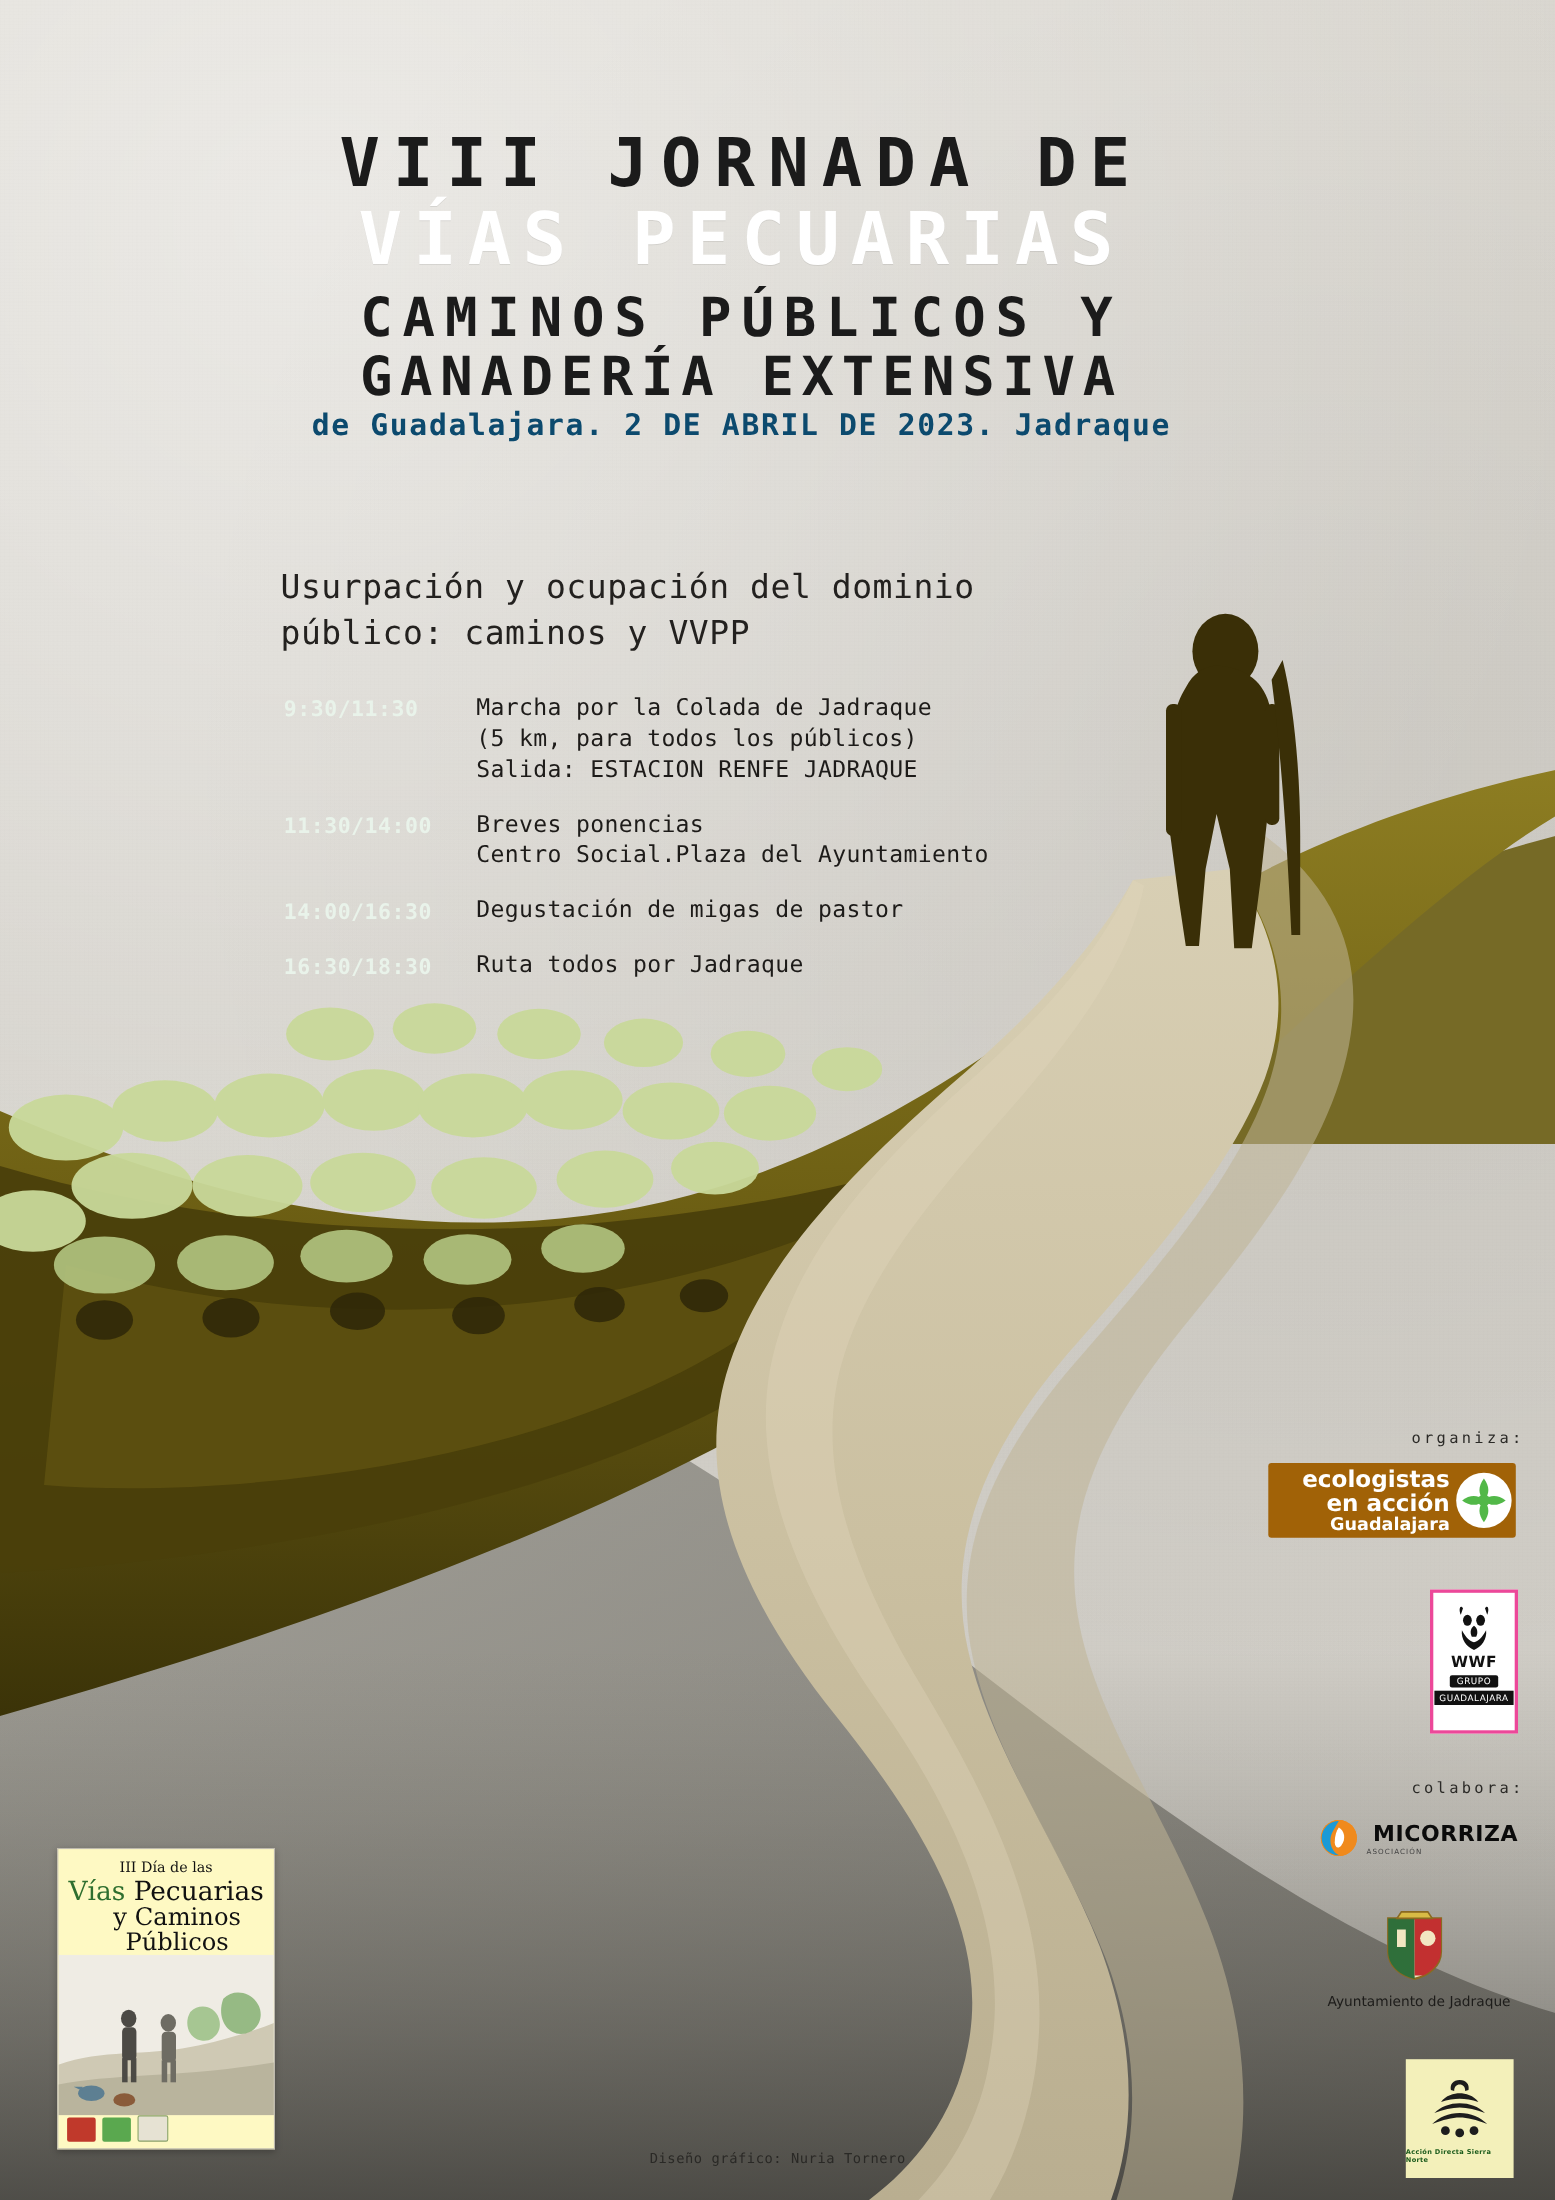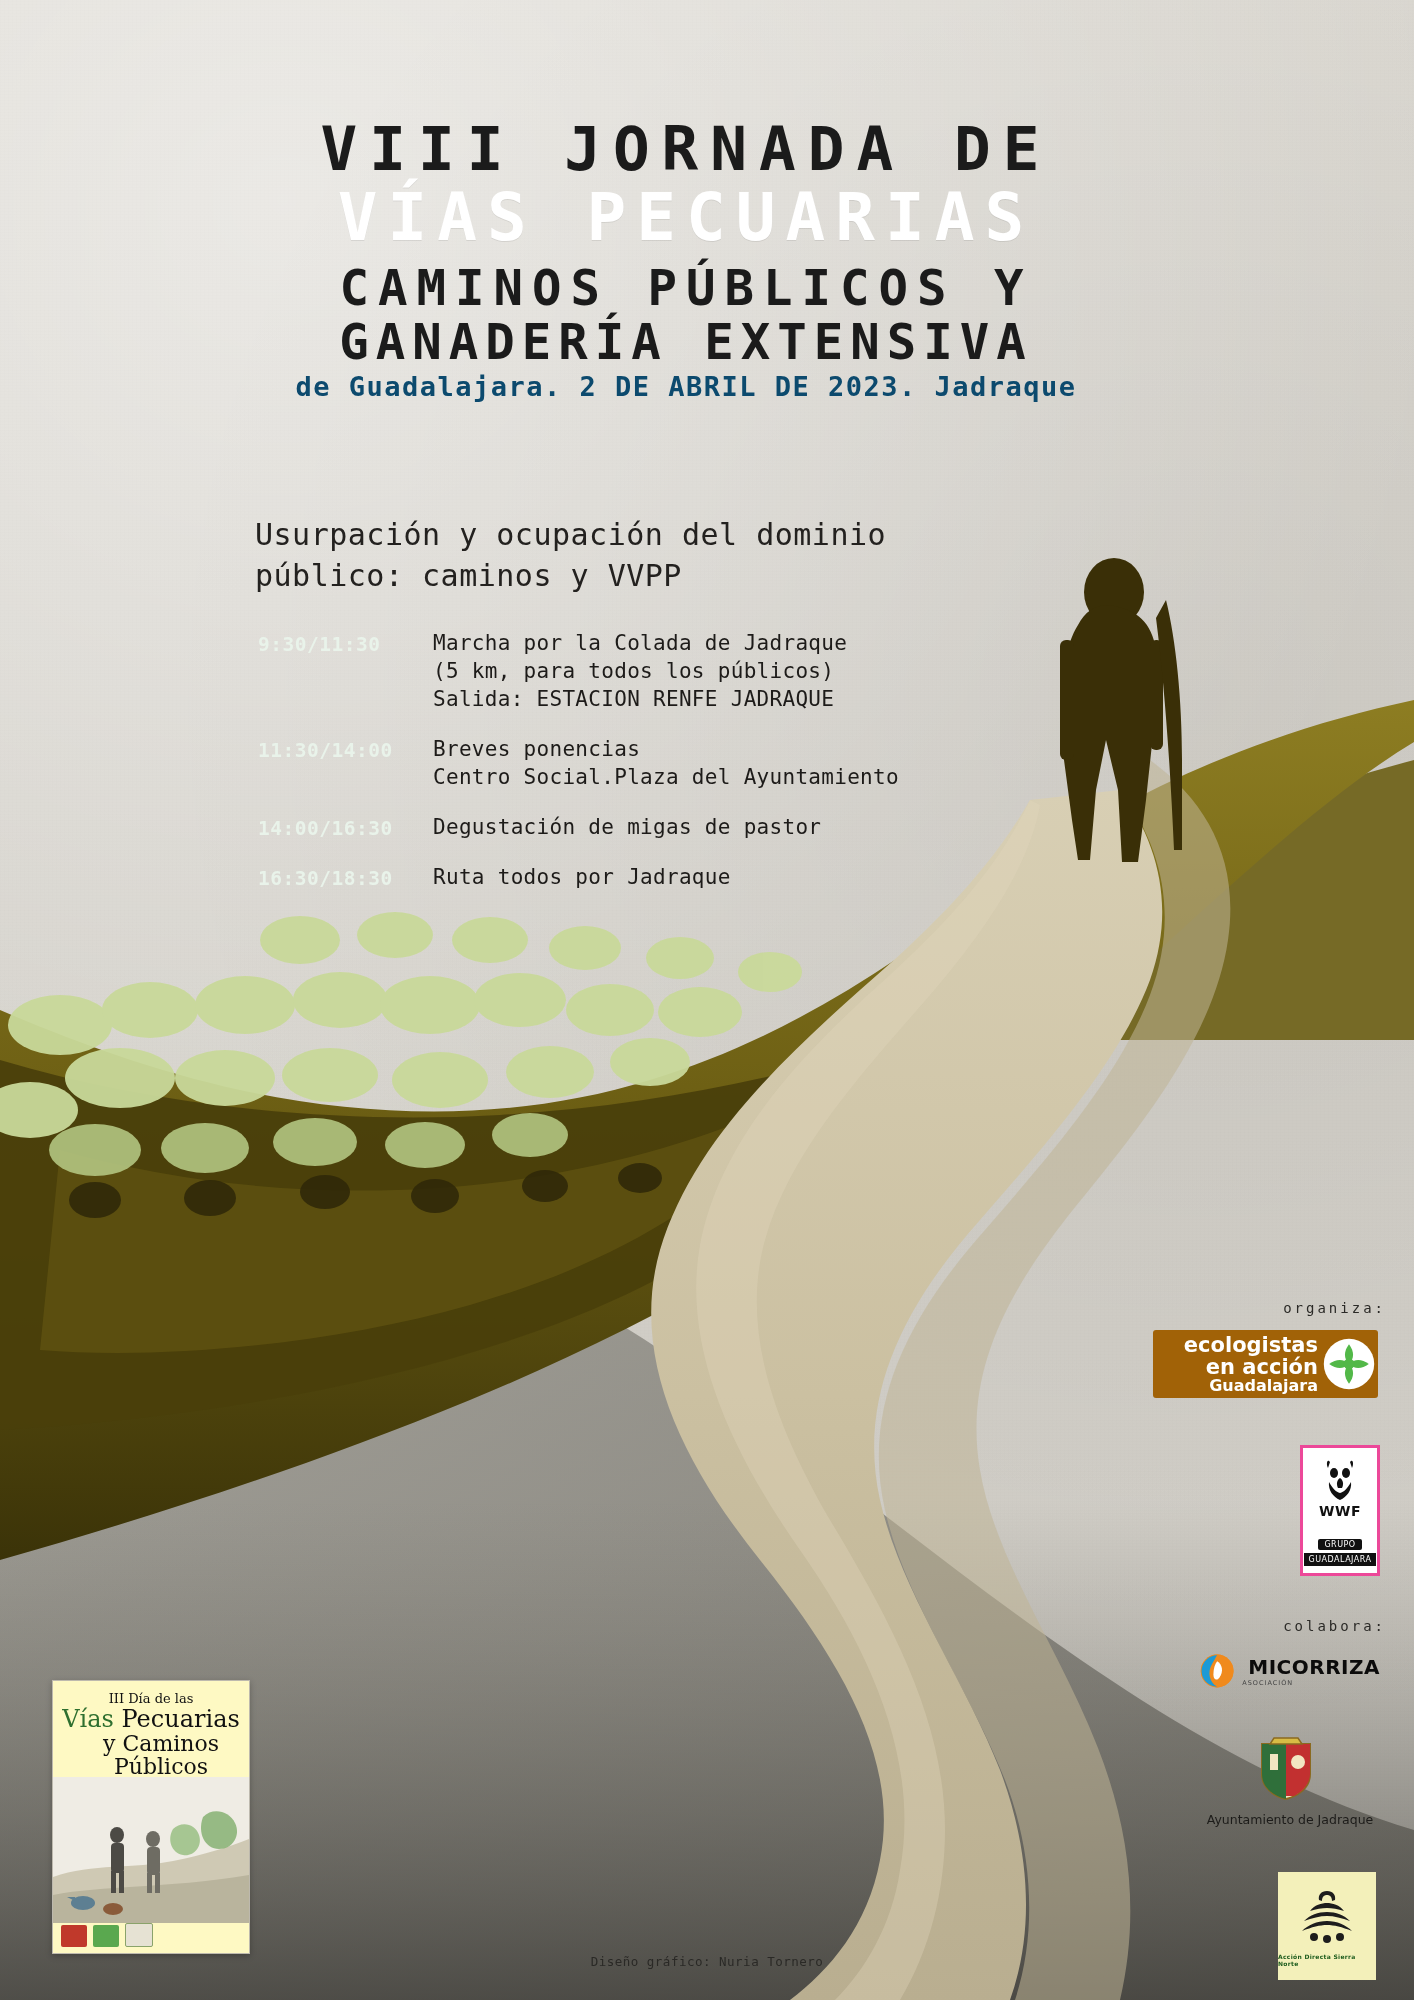--- a/index.html
+++ b/index.html
@@ -23,21 +23,21 @@
     opacity:.25;
     background-image:
       repeating-linear-gradient(0deg, rgba(0,0,0,.02) 0 1px, rgba(255,255,255,0) 1px 3px),
       repeating-linear-gradient(90deg, rgba(0,0,0,.02) 0 1px, rgba(255,255,255,0) 1px 4px);
   }
 
   
   .art{position:absolute;left:0;top:0;width:1414px;height:2000px;}
 
   
-  .titleblock{position:absolute;left:12px;top:0;width:1348px;}
+  .titleblock{position:absolute;left:0;top:0;width:1348px;}
   .t-line{
     text-align:center;
     font-family:"DejaVu Sans Mono", monospace;
     font-weight:bold;
     letter-spacing:6px;
     line-height:1.02;
   }
   .t1{font-size:61px;color:#1b1b1b;margin-top:118px;letter-spacing:12px;}
   .t2{font-size:66px;color:#ffffff;letter-spacing:10px;margin-top:4px;text-shadow:0 1px 0 rgba(0,0,0,.08);}
   .t3{font-size:49px;color:#1b1b1b;letter-spacing:9px;margin-top:12px;}
@@ -81,21 +81,21 @@
   .eea-3{font-size:16px;font-weight:bold;}
   .eea-mark{width:54px;height:54px;position:relative;margin-left:4px;}
 
   .logo-wwf{
     position:absolute;left:1300px;top:1445px;width:74px;height:125px;
     background:#fff;border:3px solid #ec4899;
     display:flex;flex-direction:column;align-items:center;justify-content:flex-start;
   }
   .wwf-panda{width:40px;height:48px;margin-top:6px;}
   .wwf-name{font-family:"DejaVu Sans",sans-serif;font-weight:bold;font-size:14px;color:#111;margin-top:1px;letter-spacing:.5px;}
-  .wwf-grupo{font-family:"DejaVu Sans",sans-serif;font-size:8px;color:#fff;background:#111;padding:1px 6px;margin-top:20px;border-radius:2px;letter-spacing:.5px;}
+  .wwf-grupo{font-family:"DejaVu Sans",sans-serif;font-size:8px;color:#fff;background:#111;padding:1px 6px;margin-top:4px;border-radius:2px;letter-spacing:.5px;}
   .wwf-city{font-family:"DejaVu Sans",sans-serif;font-size:8px;color:#fff;background:#111;padding:2px 4px;margin-top:3px;letter-spacing:.5px;}
 
   .logo-micorriza{
     position:absolute;left:1200px;top:1645px;width:180px;height:52px;
     display:flex;align-items:center;
   }
   .mic-mark{width:46px;height:46px;border-radius:50%;position:relative;overflow:hidden;}
   .mic-text{margin-left:6px;font-family:"DejaVu Sans",sans-serif;font-weight:bold;font-size:20px;color:#0b0b0b;letter-spacing:.5px;}
   .mic-sub{font-family:"DejaVu Sans",sans-serif;font-size:6.5px;color:#444;letter-spacing:1px;}
 

